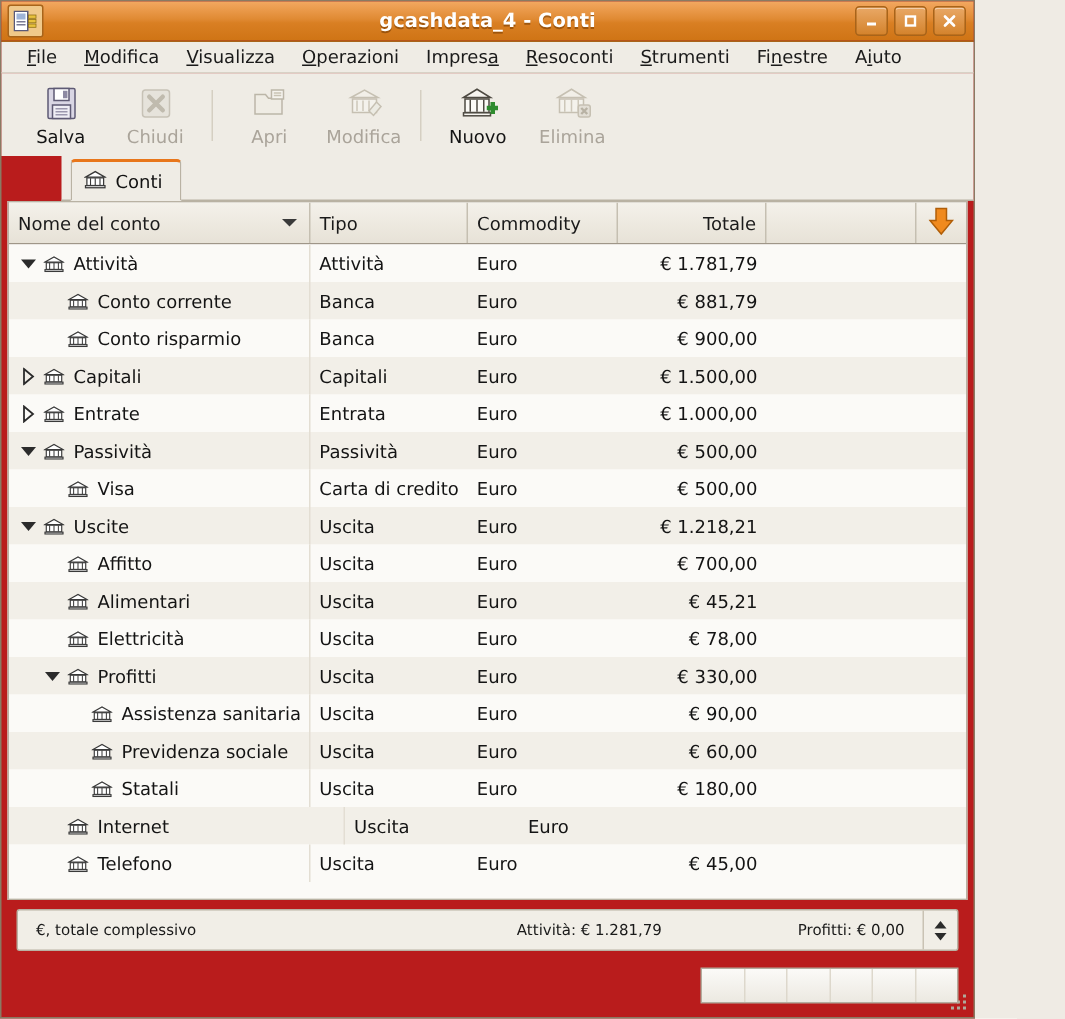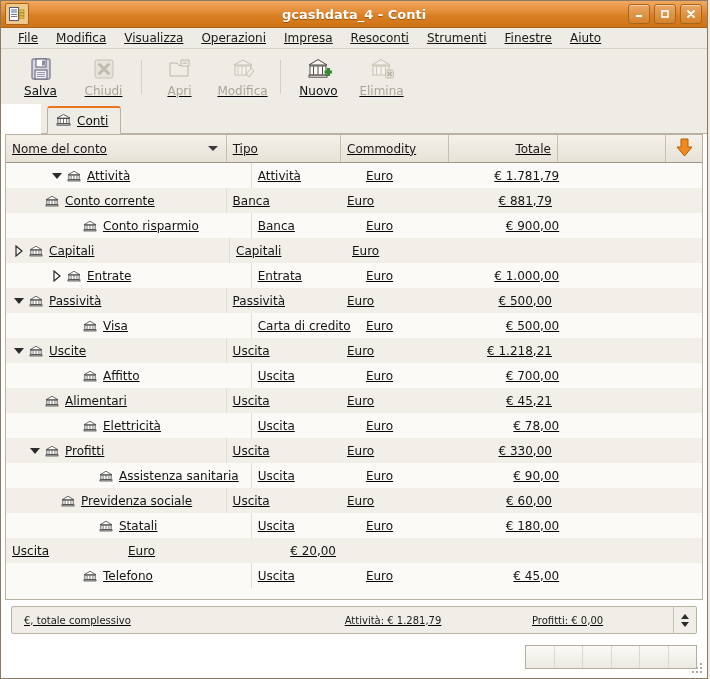--- a/index.html
+++ b/index.html
@@ -4,26 +4,25 @@
 <style>
   html,body{margin:0;padding:0;}
   body{
     width:710px;height:679px;overflow:hidden;
     font-family:"DejaVu Sans","Liberation Sans",sans-serif;
     font-size:12px;
     background:#efebe4;
     -webkit-font-smoothing:none;
   }
   .window{
-    width:708px;height:679px;box-sizing:border-box;
-    background:#ffffff;
+    width:650px;height:679px;box-sizing:border-box;
+    background:#b91c1c;
     border:1px solid #8a7a63;
     display:flex;flex-direction:column;
     position:relative;
-    text-decoration:underline;
   }
 
   
   .titlebar{
     height:27px;flex:0 0 27px;
     background:linear-gradient(to bottom,#f3a860 0%,#e08a33 45%,#d97f23 55%,#cf7415 100%);
     border-bottom:1px solid #a8641a;
     display:flex;align-items:center;
     position:relative;
     box-sizing:border-box;
@@ -136,21 +135,21 @@
   .th.c4{width:110px;}
   .th.c5{width:36px;justify-content:center;border-right:none;}
   .sortarrow{
     width:0;height:0;border-left:5px solid transparent;border-right:5px solid transparent;
     border-top:5px solid #3a3a3a;margin-right:2px;
   }
 
   .tbody{flex:1 1 auto;overflow:hidden;background:#fbfaf7;}
   .row{display:flex;height:25px;align-items:center;box-sizing:border-box;font-size:12px;color:#141414;}
   .row.alt{background:#f2efe8;}
-  .row.odd{background:#fbfaf7;padding-left:38px;}
+  .row.odd{background:#fbfaf7;}
   .cell{
     padding:0 6px;box-sizing:border-box;height:25px;display:flex;align-items:center;
     white-space:nowrap;overflow:hidden;
   }
   .cell.c0{width:224px;padding-left:0;border-right:1px solid #e3ded3;}
   .cell.c1{width:116px;}
   .cell.c2{width:110px;}
   .cell.c3{width:110px;justify-content:flex-end;}
   .cell.c4{width:110px;}
   .cell.c5{width:36px;}
@@ -449,20 +448,21 @@
   <path d="M1 5.5 L8 1.5 L15 5.5 Z" fill="#fff" stroke="#3a3a3a" stroke-width="0.9"></path>
   <rect x="2" y="6" width="12" height="5.2" fill="#fff" stroke="#3a3a3a" stroke-width="0.9"></rect>
   <path d="M4.6 6.3 v4.6 M8 6.3 v4.6 M11.4 6.3 v4.6" stroke="#3a3a3a" stroke-width="0.8"></path>
   <rect x="1" y="11.4" width="14" height="1.4" fill="#fff" stroke="#3a3a3a" stroke-width="0.9"></rect>
 </svg>
             </span>
             <span>Capitali</span>
           </div>
           <div class="cell c1">Capitali</div>
           <div class="cell c2">Euro</div>
+          <div class="cell c3">€ 1.500,00</div>
           <div class="cell c4"></div>
           <div class="cell c5"></div>
         </div>
         <div class="row odd">
           <div class="cell c0">
             <span style="display: inline-block; flex: 0 0 auto; width: 4px; height: 25px;"></span>
             <span class="exp">
               <svg width="10" height="12" viewBox="0 0 10 12">
                 <path d="M2 1 L8 6 L2 11 Z" fill="none" stroke="#2b2b2b" stroke-width="1.2"></path>
               </svg>
@@ -683,23 +683,35 @@
             </span>
             <span>Statali</span>
           </div>
           <div class="cell c1">Uscita</div>
           <div class="cell c2">Euro</div>
           <div class="cell c3">€ 180,00</div>
           <div class="cell c4"></div>
           <div class="cell c5"></div>
         </div>
         <div class="row alt">
-          <div class="cell c1">Uscita</div>
-          <div class="cell c2">Euro</div>
-          <div class="cell c3">€ 20,00</div>
+          <div class="cell c0">
+            <span style="display: inline-block; flex: 0 0 auto; width: 20px; height: 25px;"></span>
+            <span class="exp"></span>
+            <span class="acct-icon">
+              <svg width="14" height="12" viewBox="0 0 16 14">
+  <path d="M1 5.5 L8 1.5 L15 5.5 Z" fill="#fff" stroke="#3a3a3a" stroke-width="0.9"></path>
+  <rect x="2" y="6" width="12" height="5.2" fill="#fff" stroke="#3a3a3a" stroke-width="0.9"></rect>
+  <path d="M4.6 6.3 v4.6 M8 6.3 v4.6 M11.4 6.3 v4.6" stroke="#3a3a3a" stroke-width="0.8"></path>
+  <rect x="1" y="11.4" width="14" height="1.4" fill="#fff" stroke="#3a3a3a" stroke-width="0.9"></rect>
+</svg>
+            </span>
+            <span>Internet</span>
+          </div>
+          <div class="cell c1">Uscita</div>
+          <div class="cell c2">Euro</div>
           <div class="cell c4"></div>
           <div class="cell c5"></div>
         </div>
         <div class="row odd">
           <div class="cell c0">
             <span style="display: inline-block; flex: 0 0 auto; width: 20px; height: 25px;"></span>
             <span class="exp"></span>
             <span class="acct-icon">
               <svg width="14" height="12" viewBox="0 0 16 14">
   <path d="M1 5.5 L8 1.5 L15 5.5 Z" fill="#fff" stroke="#3a3a3a" stroke-width="0.9"></path>

